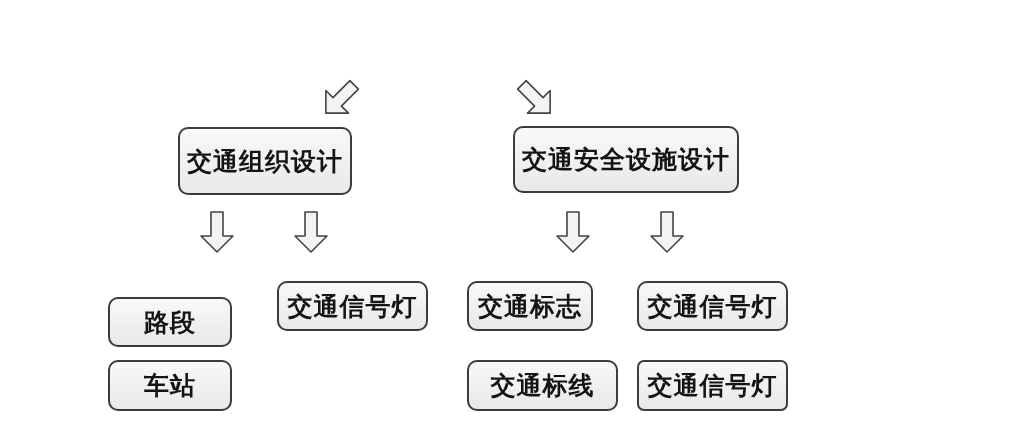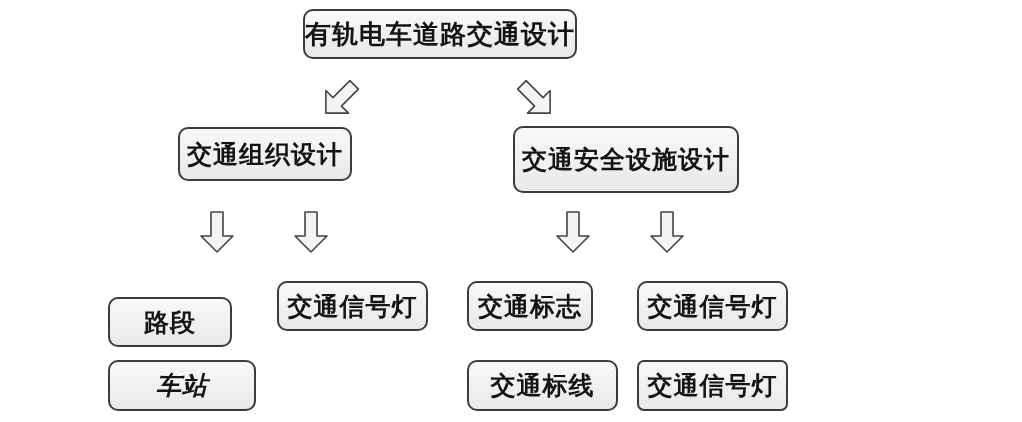--- a/index.html
+++ b/index.html
@@ -28,25 +28,25 @@
     background: linear-gradient(180deg, rgba(255,255,255,0.55), rgba(0,0,0,0.035)), var(--box-fill);
     border: 2px solid var(--box-border);
     border-radius: 10px;
     color: var(--text-color);
     font-size: 25px;
     font-weight: bold;
     letter-spacing: 1px;
     white-space: nowrap;
   }
   .node-root   { left: 303px; top: 9px;   width: 274px; height: 50px; font-size: 26px; }
-  .node-b0     { left: 178px; top: 127px; width: 174px; height: 54px; }
+  .node-b0     { left: 178px; top: 127px; width: 174px; height: 68px; }
   .node-b1     { left: 513px; top: 126px; width: 226px; height: 67px; }
   .node-b0c0   { left: 108px; top: 281px; width: 124px; height: 50px; margin-top: 16px; }
   .node-b0c1   { left: 277px; top: 281px; width: 151px; height: 50px; }
-  .node-b0c2   { left: 108px; top: 360px; width: 148px; height: 51px; font-style: italic; }
+  .node-b0c2   { left: 108px; top: 360px; width: 124px; height: 51px; }
   .node-b1c0   { left: 467px; top: 281px; width: 126px; height: 50px; }
   .node-b1c1   { left: 637px; top: 281px; width: 151px; height: 50px; }
   .node-b1c2   { left: 467px; top: 360px; width: 151px; height: 51px; }
   .node-b1c3   { left: 637px; top: 360px; width: 151px; height: 51px; border-radius: 7px; }
   .arrow {
     position: absolute;
     width: 34px;
     height: 42px;
   }
   .arrow svg { display: block; width: 100%; height: 100%; overflow: visible; }
@@ -61,23 +61,20 @@
   .arrow-v1 { left: 200px; top: 211px; }
   .arrow-v2 { left: 294px; top: 211px; }
   .arrow-v3 { left: 556px; top: 211px; }
   .arrow-v4 { left: 650px; top: 211px; }
 </style>
 </head>
 <body>
 
 <div class="canvas">
 
-  <div class="node node-root">
-    <span>有轨电车道路交通设计</span>
-  </div>
 
   <div class="arrow arrow-diag-left">
     <svg viewBox="0 0 34 42" aria-hidden="true">
         <polygon points="11,1 23,1 23,25 33,25 17,41 1,25 11,25"></polygon>
       </svg>
   </div>
   <div class="arrow arrow-diag-right">
     <svg viewBox="0 0 34 42" aria-hidden="true">
         <polygon points="11,1 23,1 23,25 33,25 17,41 1,25 11,25"></polygon>
       </svg>

